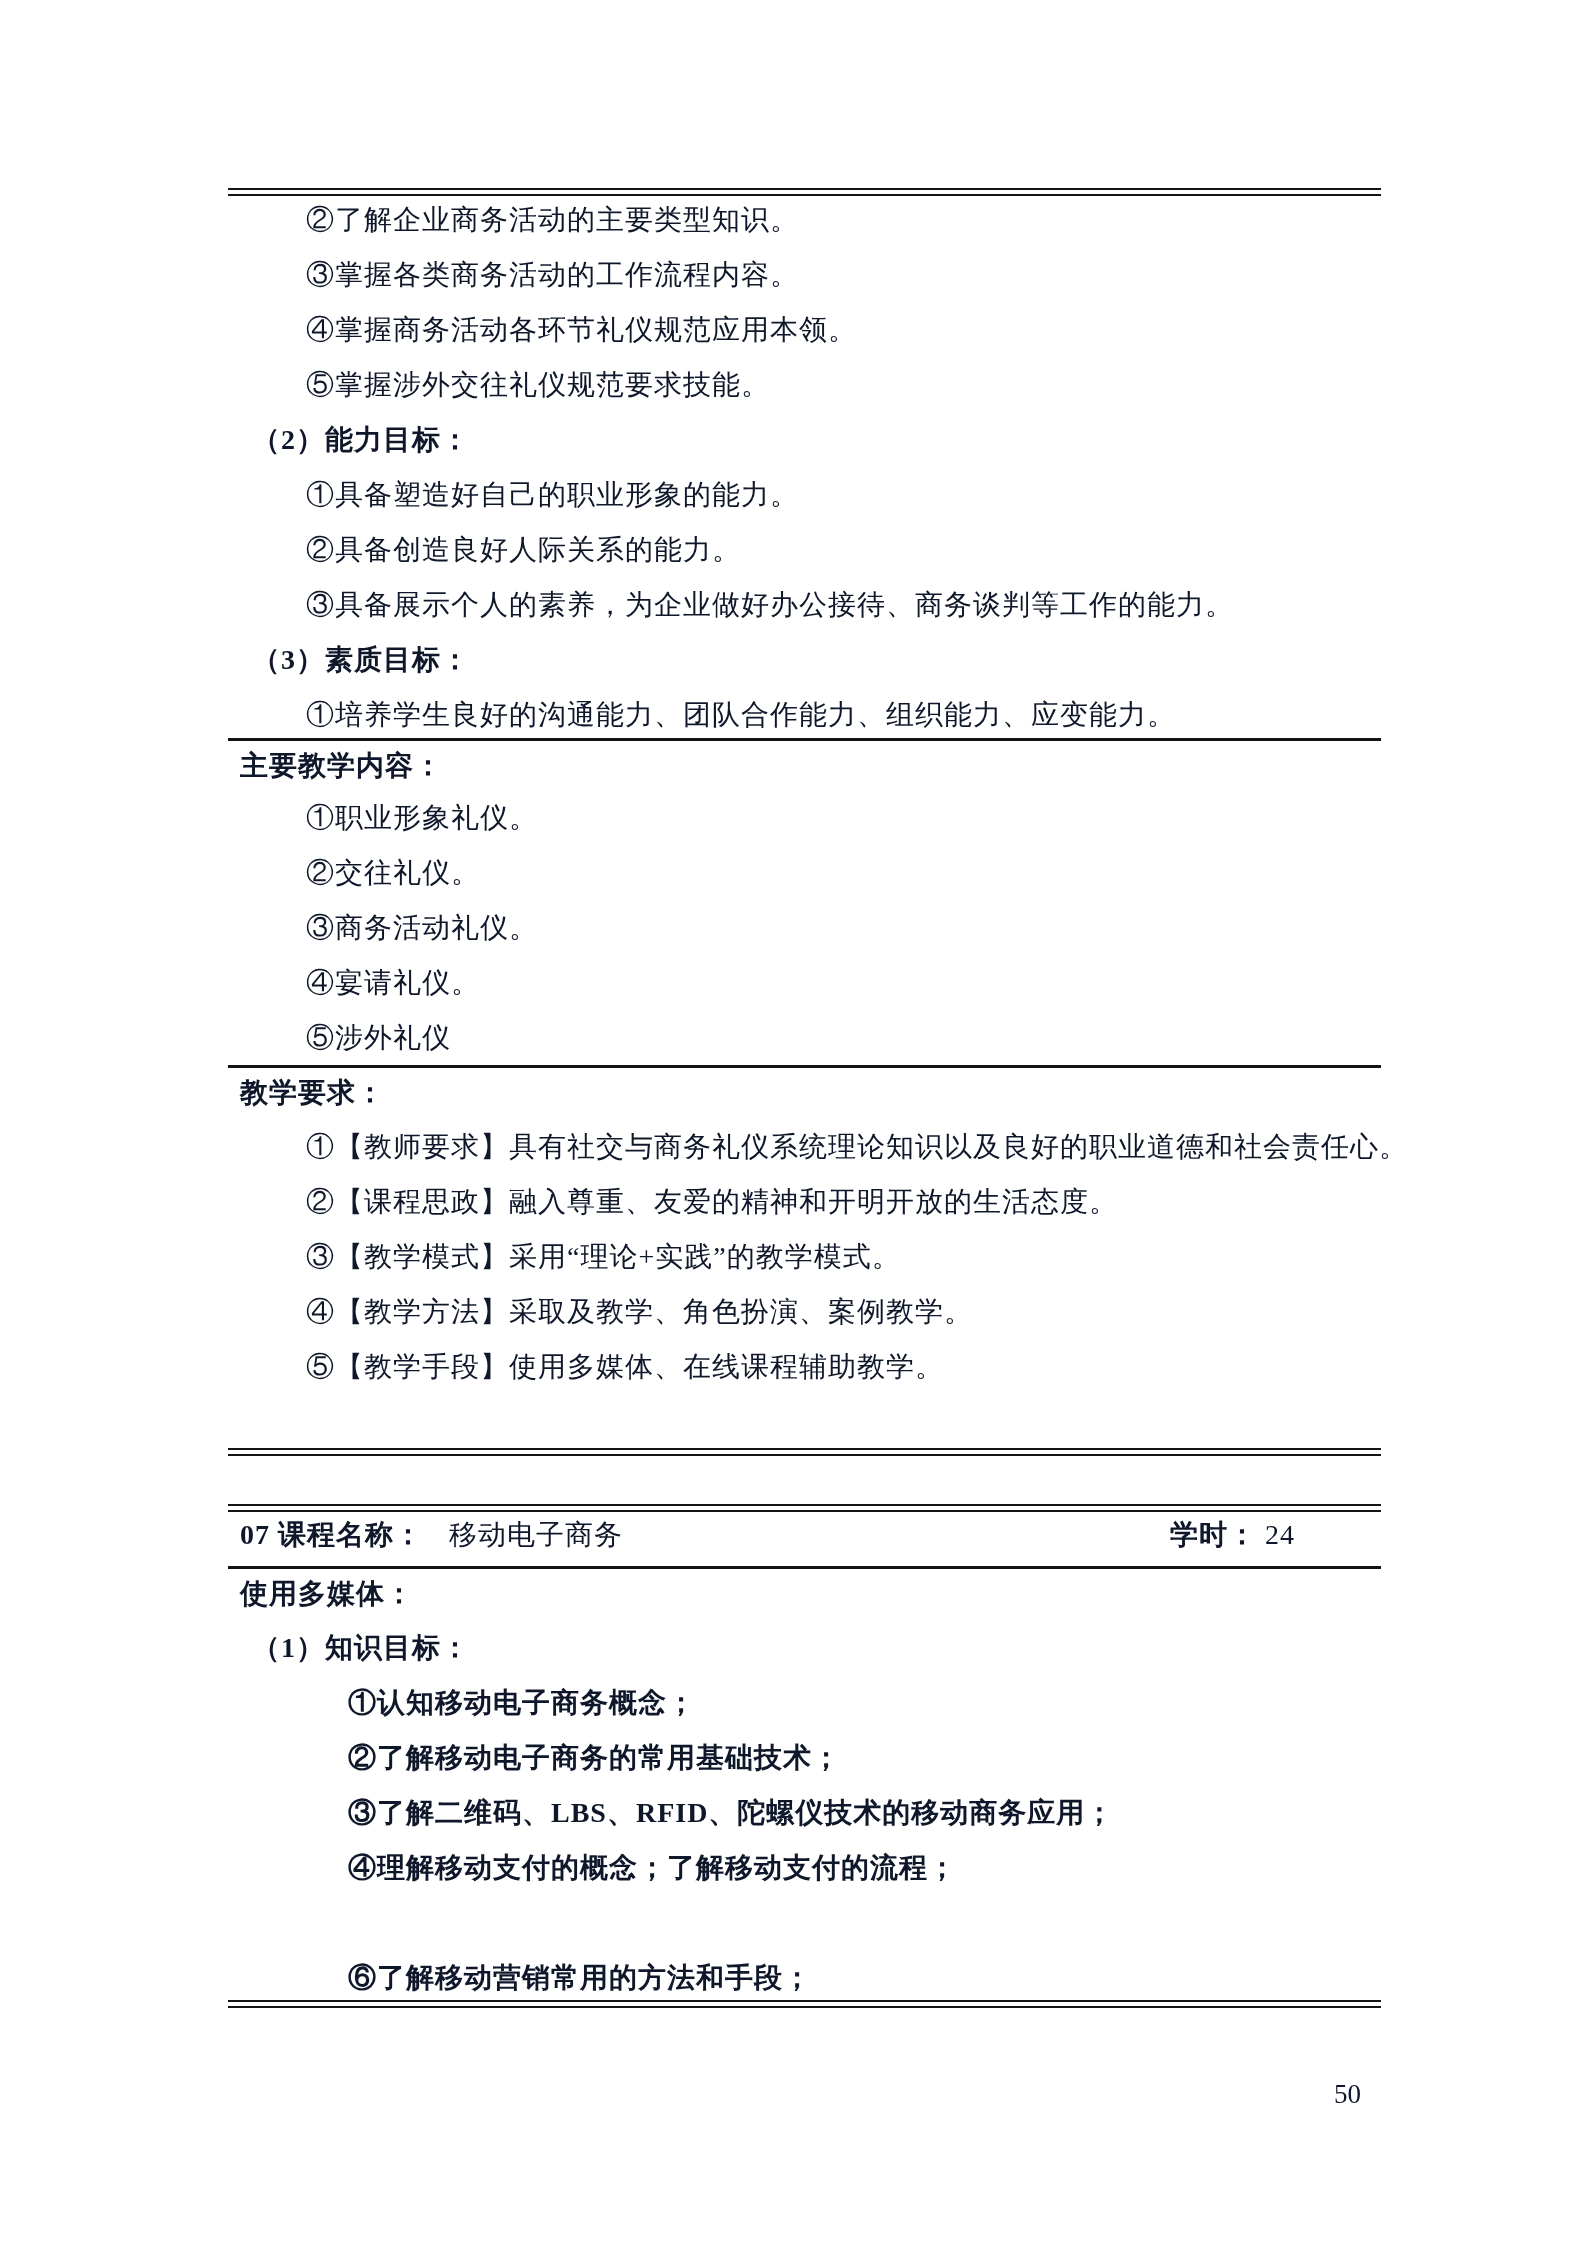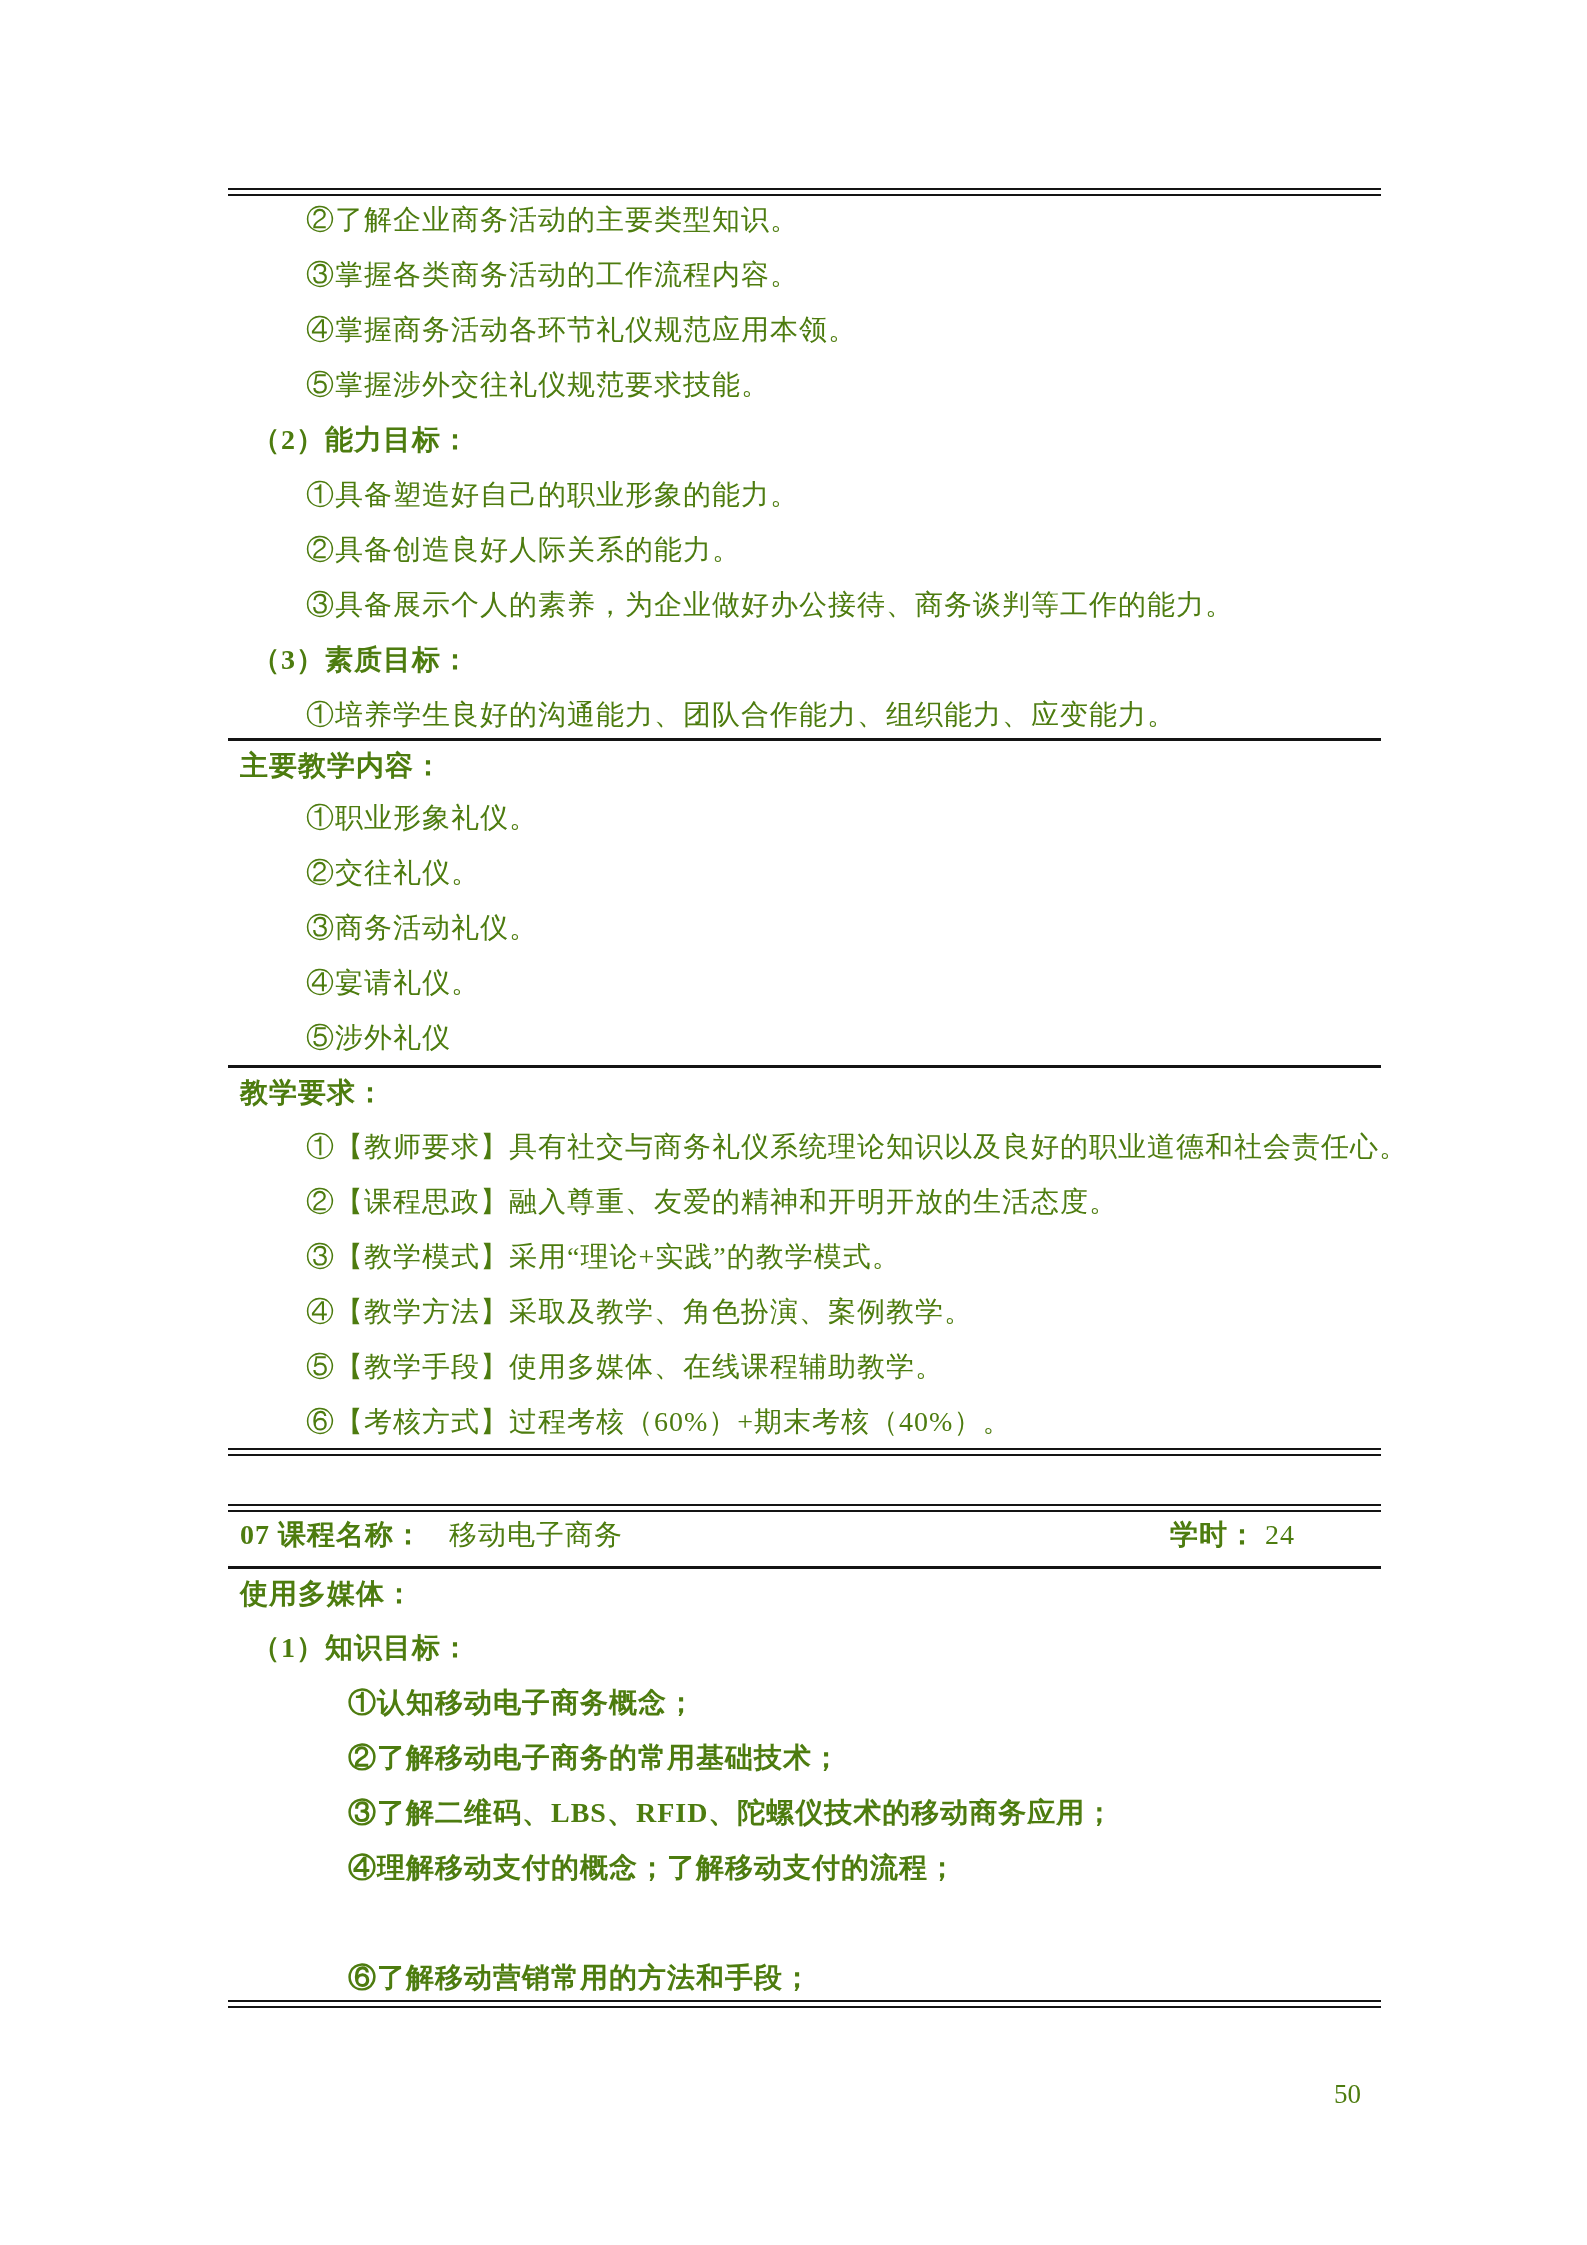--- a/index.html
+++ b/index.html
@@ -2,21 +2,21 @@
 <html><head>
 <meta charset="utf-8">
 <style>
   html,body{margin:0;padding:0;background:#ffffff;}
   .sheet{
     position:relative;
     width:1587px;
     height:2245px;
     background:#ffffff;
     font-family:"Liberation Serif","DejaVu Serif",serif;
-    color:#4d7c0f;
+    color:#0f172a;
     overflow:hidden;
   }
   
   .rule{
     position:absolute;
     left:228px;
     width:1153px;
   }
   .rule.single{
     height:3px;
@@ -104,21 +104,20 @@
   <div class="line" style="top:1021px">⑤涉外礼仪</div>
 
   <div class="rule single" style="top:1065px"></div>
 
   <div class="line heading" style="top:1076px">教学要求：</div>
   <div class="line" style="top:1130px">①【教师要求】具有社交与商务礼仪系统理论知识以及良好的职业道德和社会责任心。</div>
   <div class="line" style="top:1185px">②【课程思政】融入尊重、友爱的精神和开明开放的生活态度。</div>
   <div class="line" style="top:1240px">③【教学模式】采用“理论+实践”的教学模式。</div>
   <div class="line" style="top:1295px">④【教学方法】采取及教学、角色扮演、案例教学。</div>
   <div class="line" style="top:1350px">⑤【教学手段】使用多媒体、在线课程辅助教学。</div>
-  <div class="line" style="top:1405px">⑥【考核方式】过程考核（60%）+期末考核（40%）。</div>
 
   <div class="rule double" style="top:1448px"></div>
 
   <div class="rule double" style="top:1504px"></div>
 
   <div class="line heading" style="top:1518px">
     <span>07 课程名称：</span><span class="courseword">移动电子商务</span>
   </div>
   <div class="hours" style="top:1518px">
     <span>学时：</span><span class="val">24</span>

